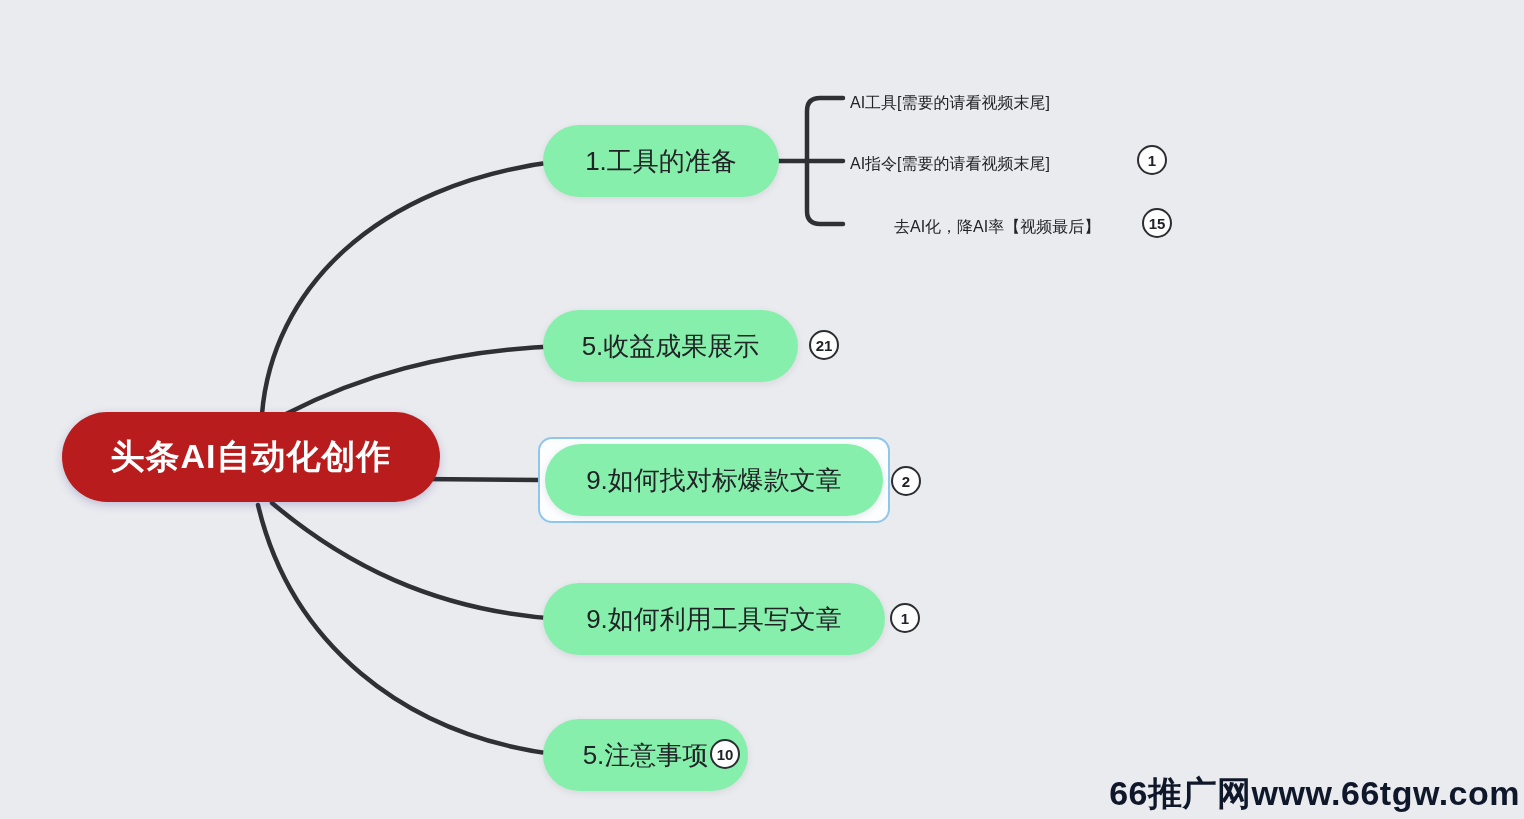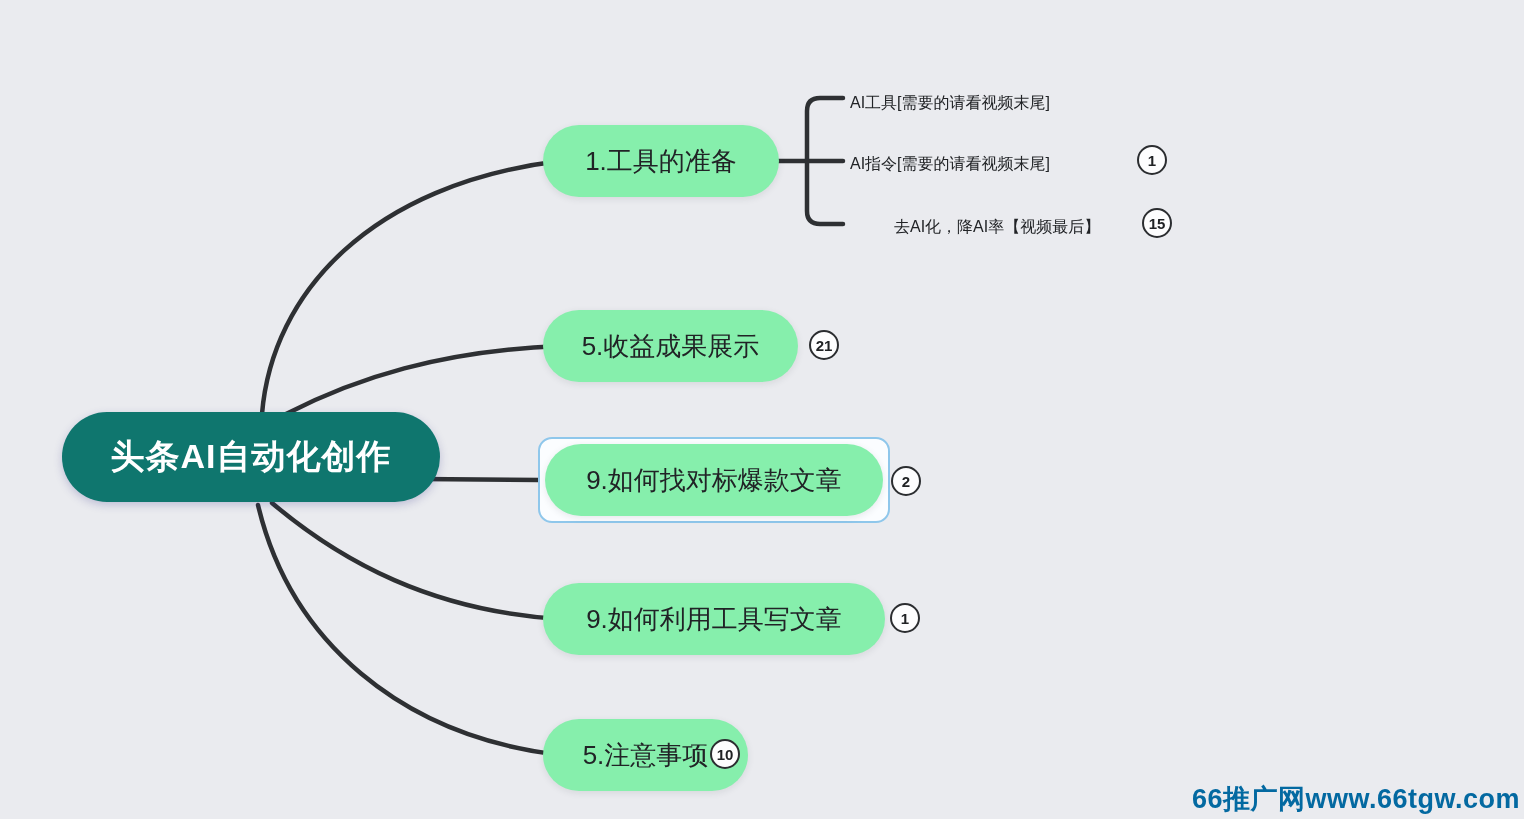--- a/index.html
+++ b/index.html
@@ -11,21 +11,21 @@
     font-family:"Liberation Sans","DejaVu Sans",sans-serif;
     color:#212326;
   }
   svg.links{position:absolute;left:0;top:0;width:1524px;height:819px;z-index:0;}
   svg.links path{fill:none;stroke:#2E3033;stroke-width:4.5;stroke-linecap:round;}
 
   .node{position:absolute;z-index:2;display:flex;align-items:center;justify-content:center;box-sizing:border-box;}
 
   .root{
     left:62px;top:412px;width:378px;height:90px;
-    background:#0f766e;border-radius:45px;
+    background:#b91c1c;border-radius:45px;
     color:#FFFFFF;font-size:34px;font-weight:bold;letter-spacing:1px;
     box-shadow:0 3px 8px rgba(60,60,140,0.25);
   }
 
   .pill{
     background:#86efac;border-radius:36px;height:72px;
     font-size:26px;
     box-shadow:0 2px 7px rgba(40,45,60,0.10);
   }
   .b1{left:543px;top:125px;width:236px;}
@@ -57,21 +57,21 @@
   }
   .bdg-sub2{left:1137px;top:145px;}
   .bdg-sub3{left:1142px;top:208px;}
   .bdg-b2{left:809px;top:330px;}
   .bdg-b3{left:891px;top:466px;}
   .bdg-b4{left:890px;top:603px;}
   .bdg-b5{left:710px;top:739px;}
 
   .watermark{
     position:absolute;right:4px;bottom:2px;z-index:4;
-    font-size:27px;font-weight:bold;color:#0369a1;letter-spacing:0.5px;
+    font-size:34px;font-weight:bold;color:#0f172a;letter-spacing:0.5px;
   }
 </style>
 </head>
 <body>
 
 <div class="canvas">
 
   <svg class="links" viewBox="0 0 1524 819" aria-hidden="true">
     <path d="M 262 414 C 272 292 372 184 560 161"></path>
     <path d="M 286 414 C 356 378 440 351 560 346"></path>

